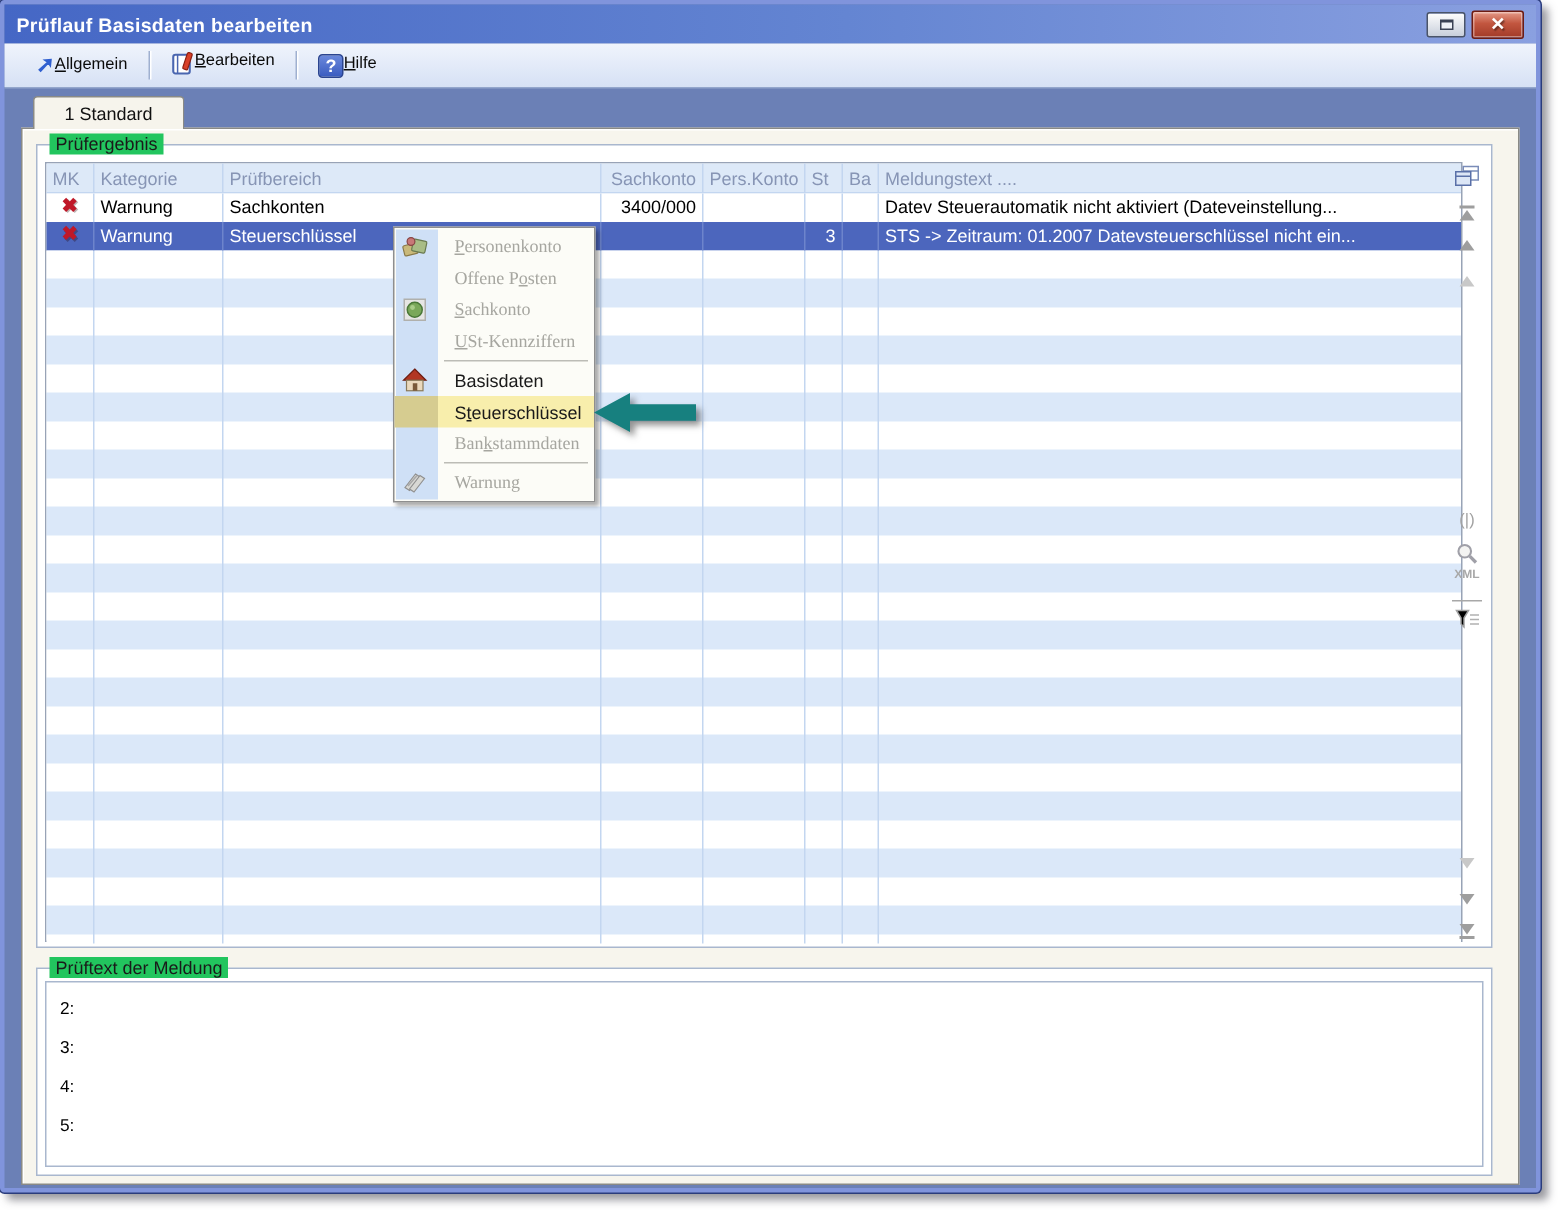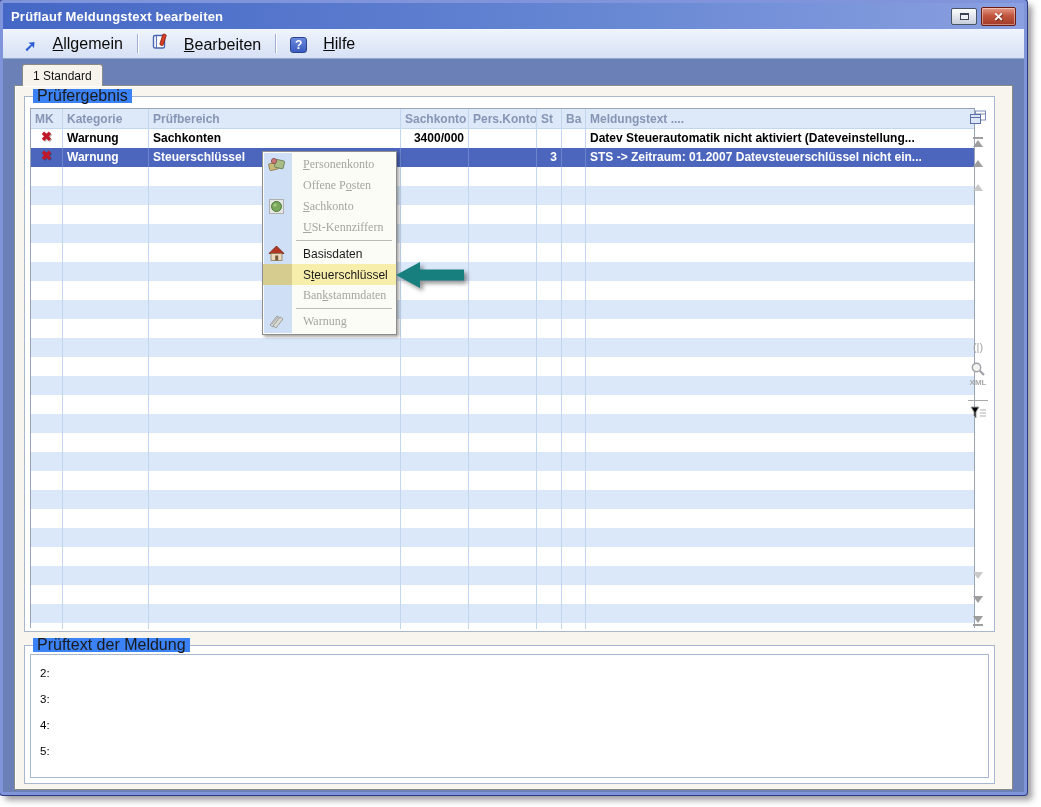--- a/index.html
+++ b/index.html
@@ -20,46 +20,46 @@
   .glyph-box { width:9px; height:7px; border:1px solid #3a4254; border-top-width:2px; background:#eef1f6; }
   .btn-close { width:35px; height:19px; background:linear-gradient(#e59a88,#c2563f 45%,#a23a28);
     border:1px solid #6e1c12; border-radius:2px; display:flex; align-items:center; justify-content:center;
     box-shadow:inset 0 0 0 1px rgba(255,255,255,.4); }
   .glyph-x::before { content:"✕"; color:#fff; font-weight:bold; font-size:12px; text-shadow:1px 1px 1px rgba(0,0,0,.4); }
 
   
   .toolbar { position:absolute; left:0; top:26px; right:0; height:30px;
     background:linear-gradient(#f0f4fc,#d6e1f5); border-bottom:1px solid #93a6cc;
     display:flex; align-items:center; padding:0 12px; }
-  .tb-item { display:flex; align-items:flex-end; gap:16px; padding:3px 9px; font-size:16px; color:#0a0a0a; }
+  .tb-item { display:flex; align-items:flex-start; gap:0; padding:3px 9px; font-size:11px; color:#0a0a0a; }
   .tb-sep { width:1px; height:19px; background:#9fb0d0; box-shadow:1px 0 0 #ffffff; margin:0 5px; }
   .u { text-decoration:underline; }
   .ic-arrow { color:#2f5fd0; font-weight:bold; font-size:15px; line-height:14px; }
   .ic-arrow::before { content:"➚"; }
   .ic-help { width:17px; height:16px; background:linear-gradient(#6a88dc,#3a5cc0); border:1px solid #2a4490;
     border-radius:3px; color:#fff; font-weight:bold; font-size:12px; display:flex; align-items:center; justify-content:center; }
   .ic-help::before { content:"?"; }
 
   
-  .tab { position:absolute; left:19px; top:61px; height:22px; padding:0 10px;
+  .tab { position:absolute; left:19px; top:61px; height:22px; padding:0 20px;
     background:#f6f4ec; border:1px solid #8a8a86; border-bottom:none; border-radius:3px 3px 0 0;
     font-size:12px; display:flex; align-items:center; z-index:2; color:#111; }
   .panel { position:absolute; left:11px; top:82px; width:999px; height:705px;
     background:#f7f5ed; border:1px solid #8a8a86; box-shadow:inset 1px 1px 0 #ffffff; }
 
   .group { position:absolute; background:#ffffff; border:1px solid #a9b7ce; }
   .group1 { left:9px; top:10px; width:971px; height:536px; }
   .group2 { left:9px; top:559px; width:971px; height:139px; }
-  .group-label { position:absolute; top:-8px; left:8px; background:#3b82f6; padding:0 4px;
-    font-size:16px; line-height:14px; color:#1a1a1a; }
+  .group-label { position:absolute; top:-8px; left:8px; background:#22c55e; padding:0 4px;
+    font-size:12px; line-height:14px; color:#1a1a1a; }
 
   
   :root { --cols: 32px 86px 252px 68px 68px 25px 24px auto; }
   .table { position:absolute; left:5px; top:11px; width:945px; height:520px;
-    border:1px solid #98a3b6; font-size:12px; background:#fff;font-weight:bold; }
+    border:1px solid #98a3b6; font-size:12px; background:#fff; }
   .thead { display:grid; grid-template-columns:var(--cols); height:20px; background:#dde9f8;
     color:#8795b5; border-bottom:1px solid #c3d6f0; }
   .th { padding:3px 4px 0; white-space:nowrap; overflow:hidden; }
   .th:not(:last-child) { border-right:1px solid #c3d6f0; }
   .th.right { text-align:right; }
   .trow { display:grid; grid-template-columns:var(--cols); height:19px; background:#fff; color:#000; }
   .td { padding:2px 4px 0; white-space:nowrap; overflow:hidden; }
   .td:not(:last-child) { border-right:1px solid #c3d6f0; }
   .td.center { text-align:center; padding-top:0; }
   .td.right { text-align:right; }
@@ -112,21 +112,21 @@
   
   .pointer-arrow { position:absolute; left:393px; top:257px; z-index:11;
     filter:drop-shadow(3px 3px 2px rgba(40,40,40,.5)); }
 </style>
 </head>
 <body>
 
 <div class="window">
 
   <div class="titlebar">
-    <span class="title">Prüflauf Meldungstext bearbeiten</span>
+    <span class="title">Prüflauf Basisdaten bearbeiten</span>
     <span class="winbtns">
       <span class="btn-restore">
         <span class="glyph-box"></span>
       </span>
       <span class="btn-close">
         <span class="glyph-x"></span>
       </span>
     </span>
   </div>
 

